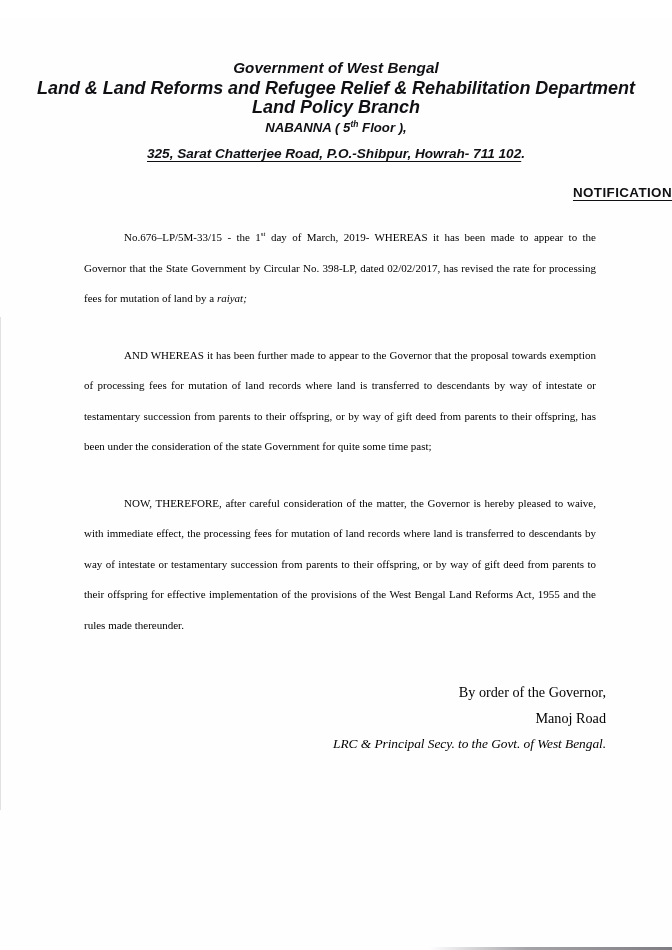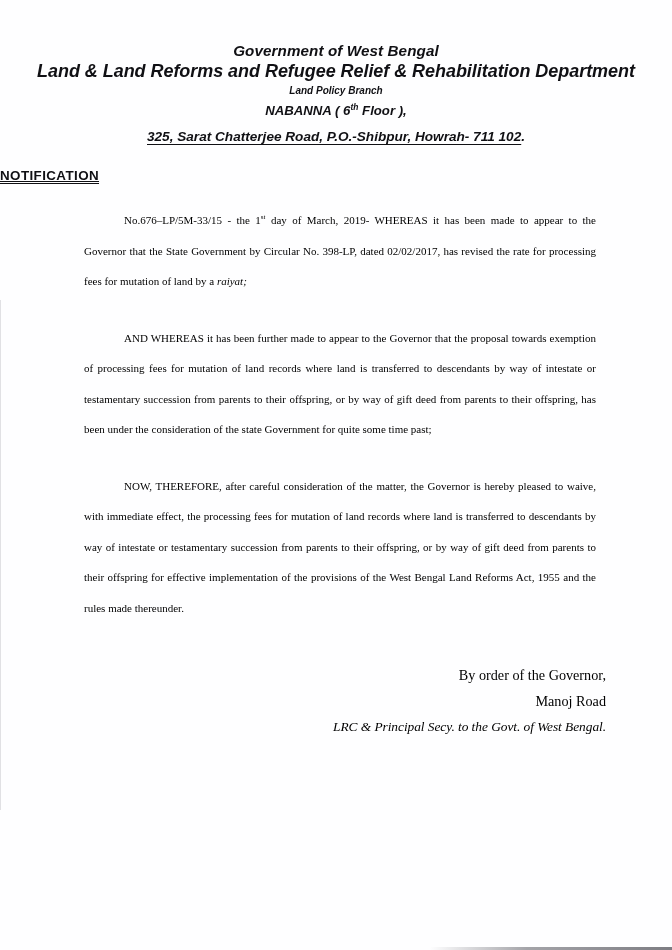--- a/index.html
+++ b/index.html
@@ -15,20 +15,21 @@
     overflow: hidden;
     font-family: "Liberation Serif", "DejaVu Serif", serif;
     color: #15151a;
     -webkit-font-smoothing: antialiased;
   }
 
   .page {
     position: absolute;
     inset: 0;
     background: #fefeff;
+    margin-top: 17px;
   }
 
   
   .letterhead {
     position: absolute;
     left: 0;
     right: 0;
     top: 40px;
     text-align: center;
     font-family: "Liberation Sans", "DejaVu Sans", sans-serif;
@@ -41,21 +42,21 @@
     font-size: 15.2px;
     letter-spacing: 0.1px;
     line-height: 21px;
   }
   .lh-2 {
     font-size: 18px;
     line-height: 20px;
     letter-spacing: -0.05px;
   }
   .lh-3 {
-    font-size: 10px;
+    font-size: 18px;
     line-height: 19px;
   }
   .lh-4 {
     font-size: 13.2px;
     line-height: 21px;
   }
   .lh-5 {
     font-size: 13.6px;
     line-height: 20px;
     margin-top: 6px;
@@ -71,27 +72,26 @@
     vertical-align: super;
     line-height: 0;
   }
 
   
   .notif-heading {
     position: absolute;
     left: 0;
     right: 0;
     top: 168px;
-    text-align: left;
+    text-align: right;
     font-family: "Liberation Sans", "DejaVu Sans", sans-serif;
     font-weight: bold;
     font-size: 13.4px;
     letter-spacing: 0.4px;
     color: #101014;
-    text-decoration: underline;
   }
   .notif-heading span {
     text-decoration: underline;
     text-underline-offset: 3px;
     text-decoration-thickness: 1.4px;
   }
 
   
   .body-copy {
     position: absolute;
@@ -152,21 +152,21 @@
 </style>
 </head>
 <body>
 
 <div class="page">
 
   <div class="letterhead">
     <span class="lh-line lh-1">Government of West Bengal</span>
     <span class="lh-line lh-2">Land &amp; Land Reforms and Refugee Relief &amp; Rehabilitation Department</span>
     <span class="lh-line lh-3">Land Policy Branch</span>
-    <span class="lh-line lh-4"><span>NABANNA ( 6</span><sup class="ord">th</sup><span> Floor ),</span></span>
+    <span class="lh-line lh-4"><span>NABANNA ( 5</span><sup class="ord">th</sup><span> Floor ),</span></span>
     <span class="lh-line lh-5"><span class="ul">325, Sarat Chatterjee Road, P.O.-Shibpur, Howrah- 711 102</span><span>.</span></span>
   </div>
 
   <div class="notif-heading">
     <span>NOTIFICATION</span>
   </div>
 
   <div class="body-copy">
 
     <p class="para p1"><span>No.676–LP/5M-33/15 - the 1</span><sup class="ord">st</sup><span> day of  March, 2019- WHEREAS it has been made to appear to the Governor that the State Government by Circular No. 398-LP, dated 02/02/2017, has revised the rate for processing fees for mutation of land by a </span><em>raiyat;</em></p>

